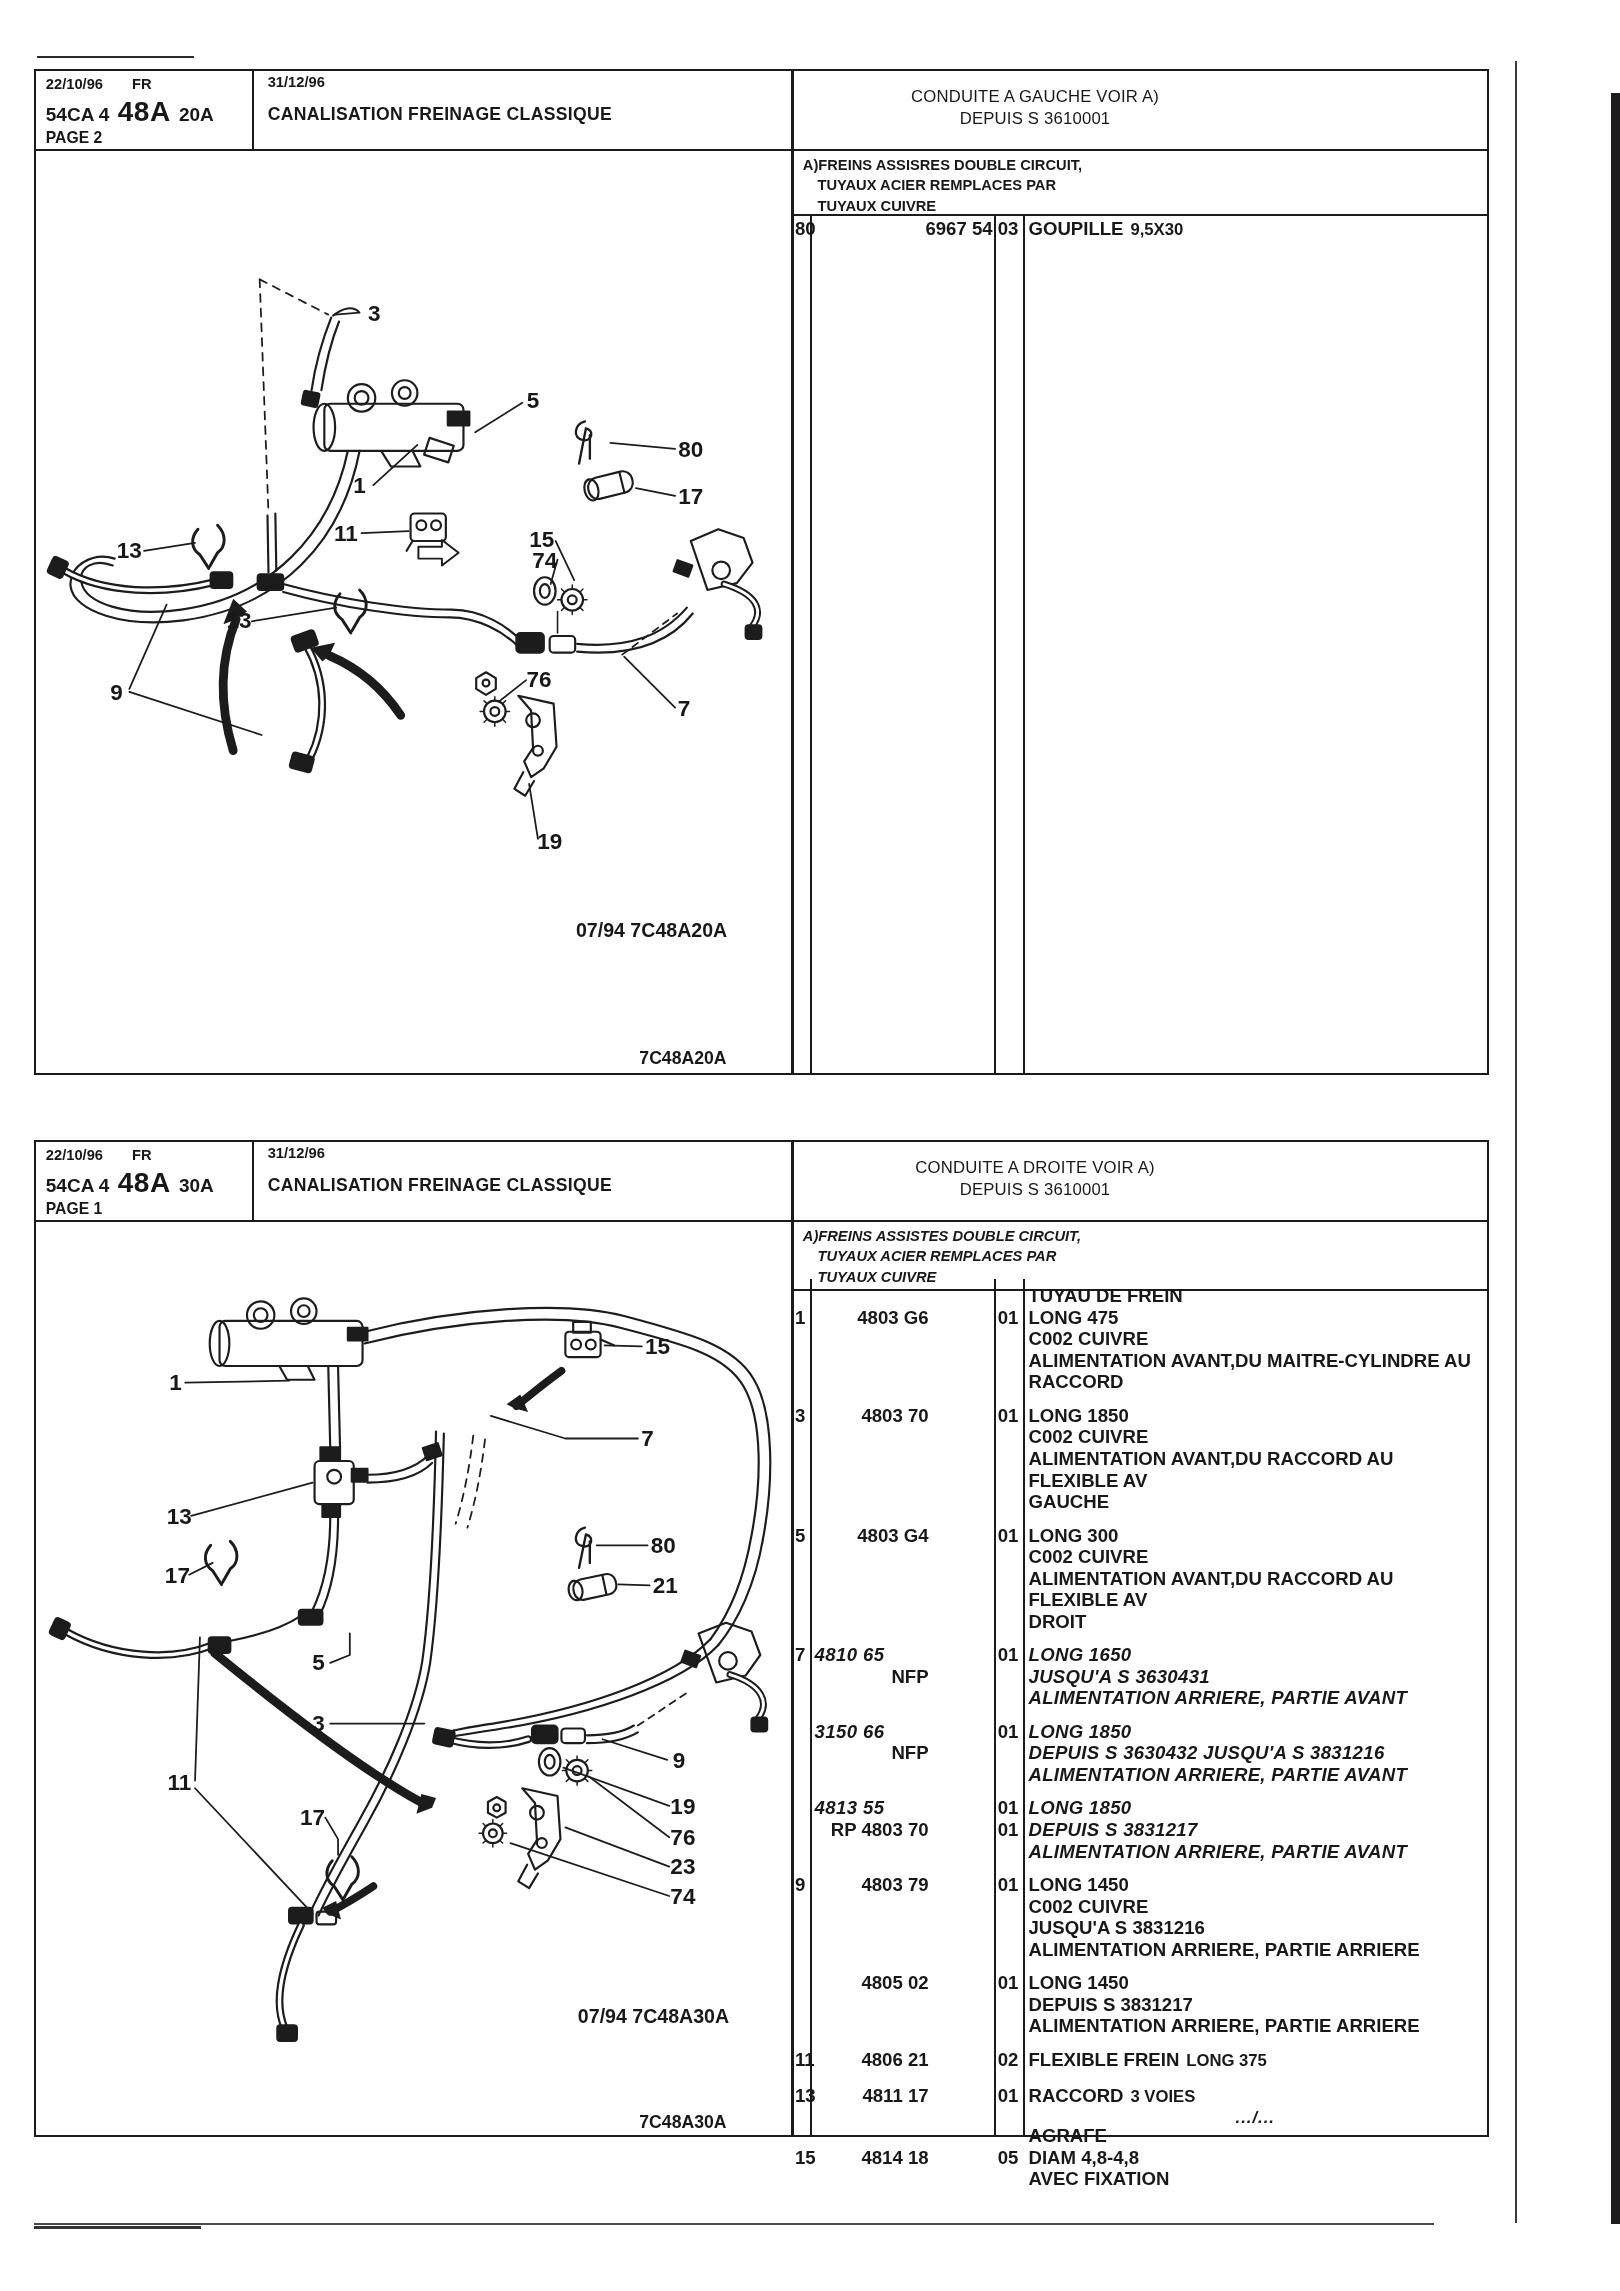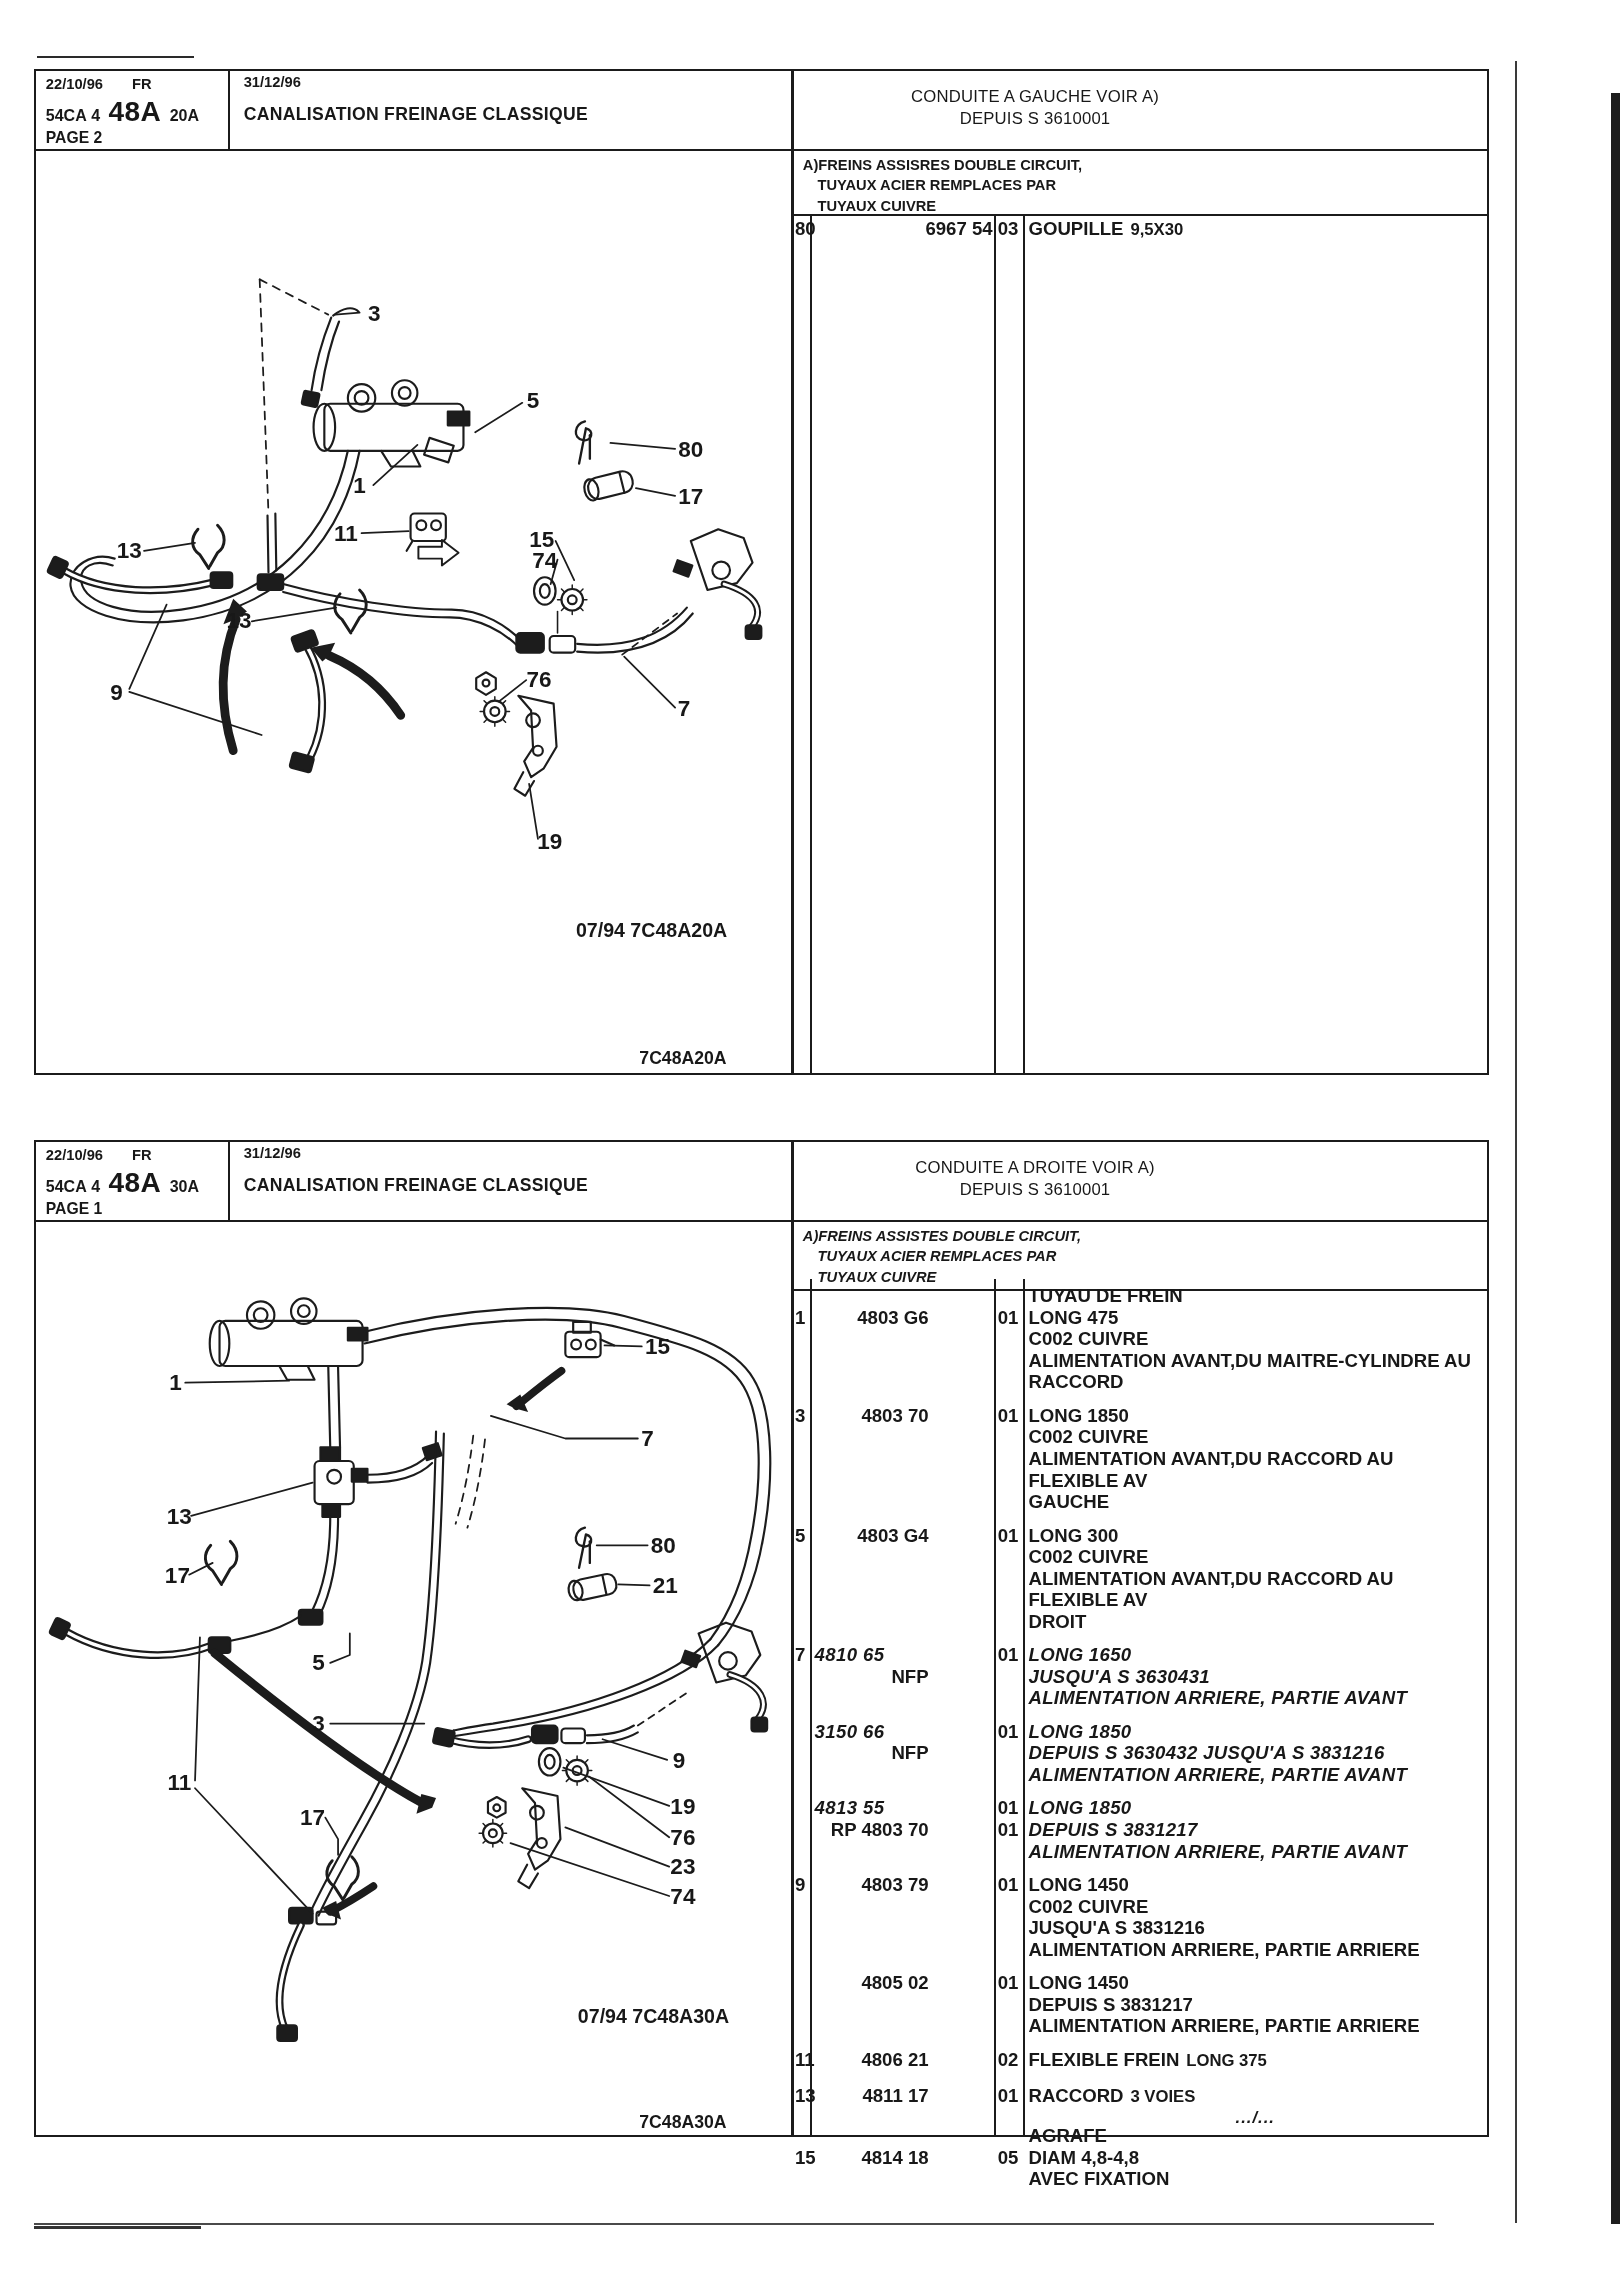--- a/index.html
+++ b/index.html
@@ -6,27 +6,27 @@
   body{
     width:1620px;height:2292px;position:relative;background:#ffffff;
     font-family:"Liberation Sans",sans-serif;color:#181818;overflow:hidden;
     -webkit-font-smoothing:antialiased;
   }
   .panel{position:absolute;left:34px;width:1455px;border:2.5px solid #1b1b1b;background:#fff;box-sizing:border-box;}
   #panel1{top:69px;height:1006px;}
   #panel2{top:1140px;height:997px;}
 
   .hdr{position:absolute;top:0;left:0;right:0;height:80px;border-bottom:2.5px solid #1b1b1b;display:flex;box-sizing:border-box;}
-  .hdr-left{width:194px;border-right:2px solid #1b1b1b;box-sizing:border-box;padding:4.9px 0 0 9.8px;}
+  .hdr-left{width:218px;border-right:2px solid #1b1b1b;box-sizing:border-box;padding:4.9px 0 0 9.8px;}
   .hdr-mid{flex:1;position:relative;padding:2.9px 0 0 13.7px;box-sizing:border-box;}
   .hdr-right{width:698px;box-sizing:border-box;text-align:center;padding:14.7px 206px 0 0;font-size:16.7px;font-weight:400;line-height:22.5px;letter-spacing:0.2px;}
 
   .h-line1{display:flex;gap:29px;font-size:14.7px;font-weight:700;}
   .h-line2{margin-top:3.9px;white-space:nowrap;}
-  .h-line2 .sm{font-size:16px;font-weight:700;}
+  .h-line2 .sm{font-size:19px;font-weight:700;}
   .h-line2 .big{font-size:28px;font-weight:700;letter-spacing:0.5px;margin:0 3.9px;}
   .h-line3{font-size:15.7px;font-weight:700;margin-top:1px;}
   .h-rev{font-size:14.7px;font-weight:700;}
   .h-title{position:absolute;left:13.7px;top:33px;font-size:17.6px;font-weight:700;letter-spacing:0.3px;}
 
   .vsep{position:absolute;left:755px;top:0;bottom:0;width:2.5px;background:#1b1b1b;}
   .note{position:absolute;left:757px;right:0;top:80px;border-bottom:2.5px solid #1b1b1b;box-sizing:border-box;
         padding:3.9px 0 0 9.8px;font-size:14.7px;font-weight:700;line-height:20.6px;}
   #panel1 .note{height:65px;}
   #panel2 .note{height:69px;font-style:italic;}

